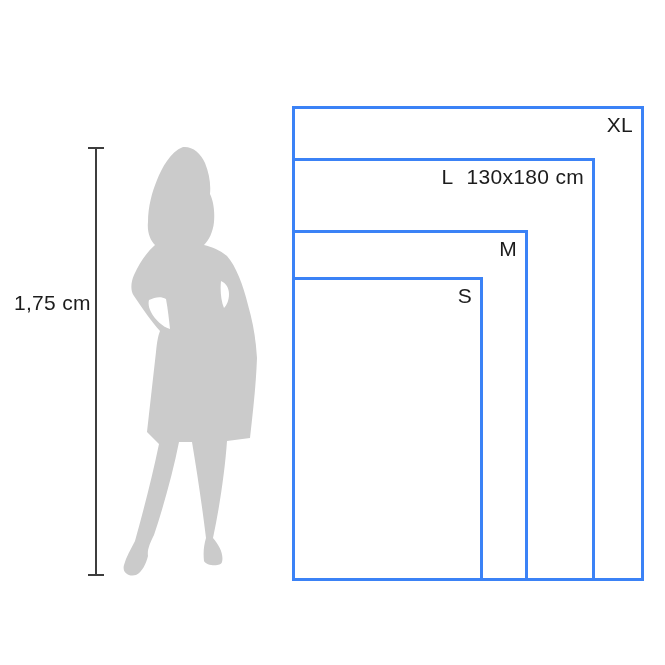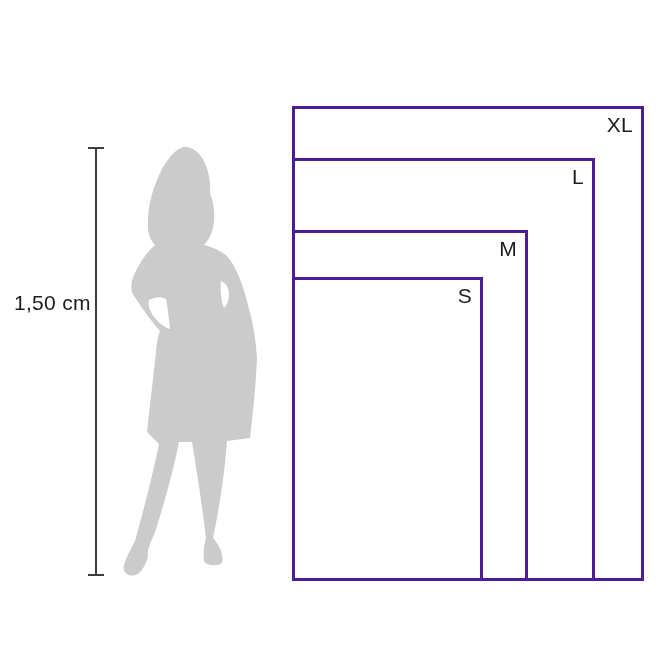--- a/index.html
+++ b/index.html
@@ -36,21 +36,21 @@
     position: absolute;
     left: 14px; top: 291px;
     font-size: 21px;
     letter-spacing: 0.3px;
     white-space: nowrap;
   }
   
   .rect {
     position: absolute;
     box-sizing: border-box;
-    border: 3px solid #4c1d95;
+    border: 3px solid #3b82f6;
     background: transparent;
   }
   .rect-xl { left: 292px; top: 106px; width: 352px; height: 475px; }
   .rect-l  { left: 292px; top: 158px; width: 303px; height: 423px; }
   .rect-m  { left: 292px; top: 230px; width: 236px; height: 351px; }
   .rect-s  { left: 292px; top: 277px; width: 191px; height: 304px; }
   .rlabel {
     position: absolute;
     top: 4px; right: 8px;
     display: flex;
@@ -107,31 +107,32 @@
              M 221 281
              C 226 283, 229 288, 229 294
              C 229 300, 227 305, 224 308
              C 221 301, 220 290, 221 281
              Z" fill="#cbcbcb"></path>
   </svg>
 
   <div class="mline"></div>
   <div class="mcap top"></div>
   <div class="mcap bottom"></div>
-  <div class="mlabel">1,50 cm</div>
+  <div class="mlabel">1,75 cm</div>
 
   <div class="rect rect-xl">
     <div class="rlabel">
       <span>XL</span>
     </div>
   </div>
 
   <div class="rect rect-l">
     <div class="rlabel">
       <span>L</span>
+      <span>130x180 cm</span>
     </div>
   </div>
 
   <div class="rect rect-m">
     <div class="rlabel">
       <span>M</span>
     </div>
   </div>
 
   <div class="rect rect-s">

